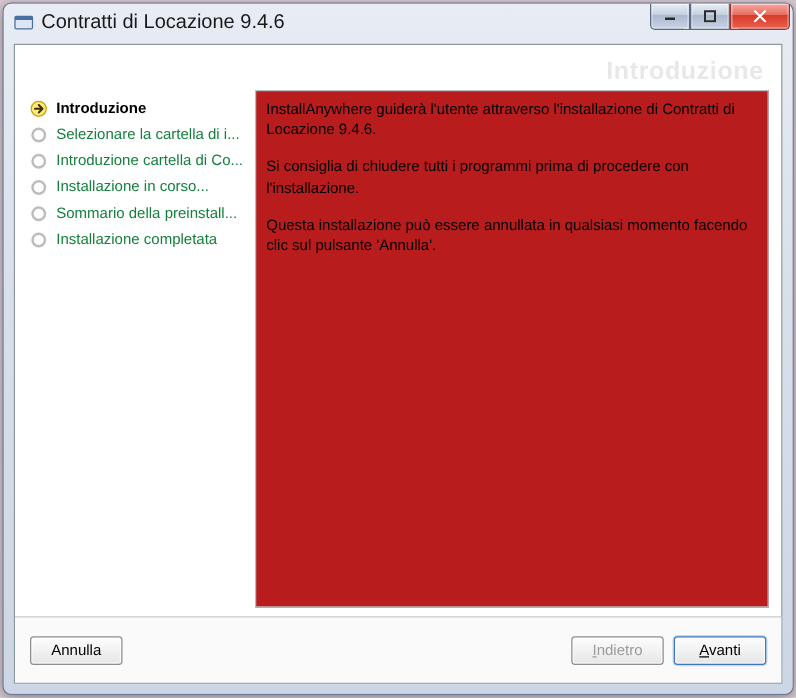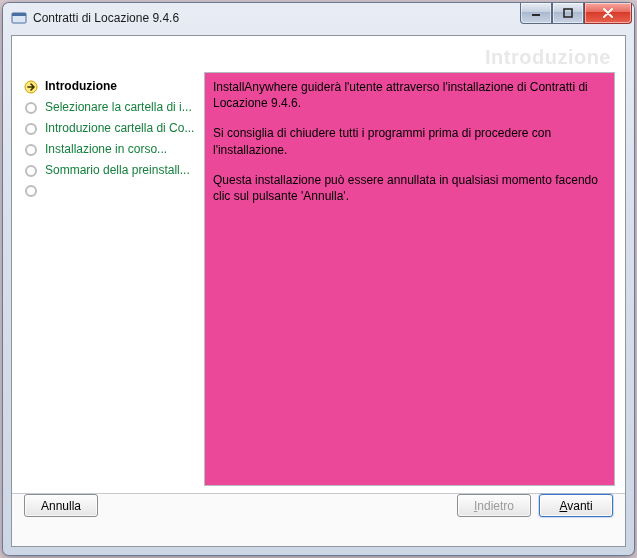--- a/index.html
+++ b/index.html
@@ -33,21 +33,21 @@
     position: relative;
   }
   .titlebar .app-icon {
     width: 16px; height: 16px;
     margin-right: 6px;
     display: inline-flex;
     align-items: center; justify-content: center;
   }
   .titlebar .title {
     color: #1a1a1a;
-    font-size: 12px;
+    font-size: 16px;
     white-space: nowrap;
   }
   .win-controls {
     position: absolute;
     right: 2px; top: 0;
     display: flex;
     gap: 0;
   }
   .win-btn {
     width: 30px; height: 20px;
@@ -132,42 +132,42 @@
     border: 2px solid #bdbdbd;
     border-radius: 50%;
     box-sizing: border-box;
   }
   .bullet-arrow svg { display:block; }
 
   
   .content-wrap {
     flex: 1;
     border: 1px solid #b7bcc1;
-    background: #ec4899;
+    background: #b91c1c;
     position: relative;
   }
   .content {
     position: absolute;
     inset: 6px 8px 6px 8px;
     font-size: 12px;
     color: #000;
     line-height: 1.35;
     overflow: hidden;
   }
   .content p { margin: 0 0 14px 0; }
 
   
   .footer {
     position: absolute;
     left: 0; right: 0; bottom: 0;
     height: 52px;
     border-top: 1px solid #c7cbcf;
     background: #fafafa;
     display: flex;
-    align-items: flex-start;
+    align-items: center;
     padding: 0 12px;
   }
   .footer .spacer { flex: 1; }
 
   .btn {
     min-width: 74px;
     height: 23px;
     padding: 0 14px;
     font-family: inherit;
     font-size: 12px;
@@ -261,20 +261,21 @@
         <div class="step">
           <span class="bullet">
               <span class="bullet-circle"></span>
             </span>
           <span>Sommario della preinstall...</span>
         </div>
         <div class="step">
           <span class="bullet">
               <span class="bullet-circle"></span>
             </span>
+          <span>Installazione completata</span>
         </div>
       </div>
 
       <div class="content-wrap">
         <div class="content">
           <p>InstallAnywhere guiderà l'utente attraverso l'installazione di Contratti di Locazione 9.4.6.</p>
           <p>Si consiglia di chiudere tutti i programmi prima di procedere con l'installazione.</p>
           <p>Questa installazione può essere annullata in qualsiasi momento facendo clic sul pulsante 'Annulla'.</p>
         </div>
       </div>

